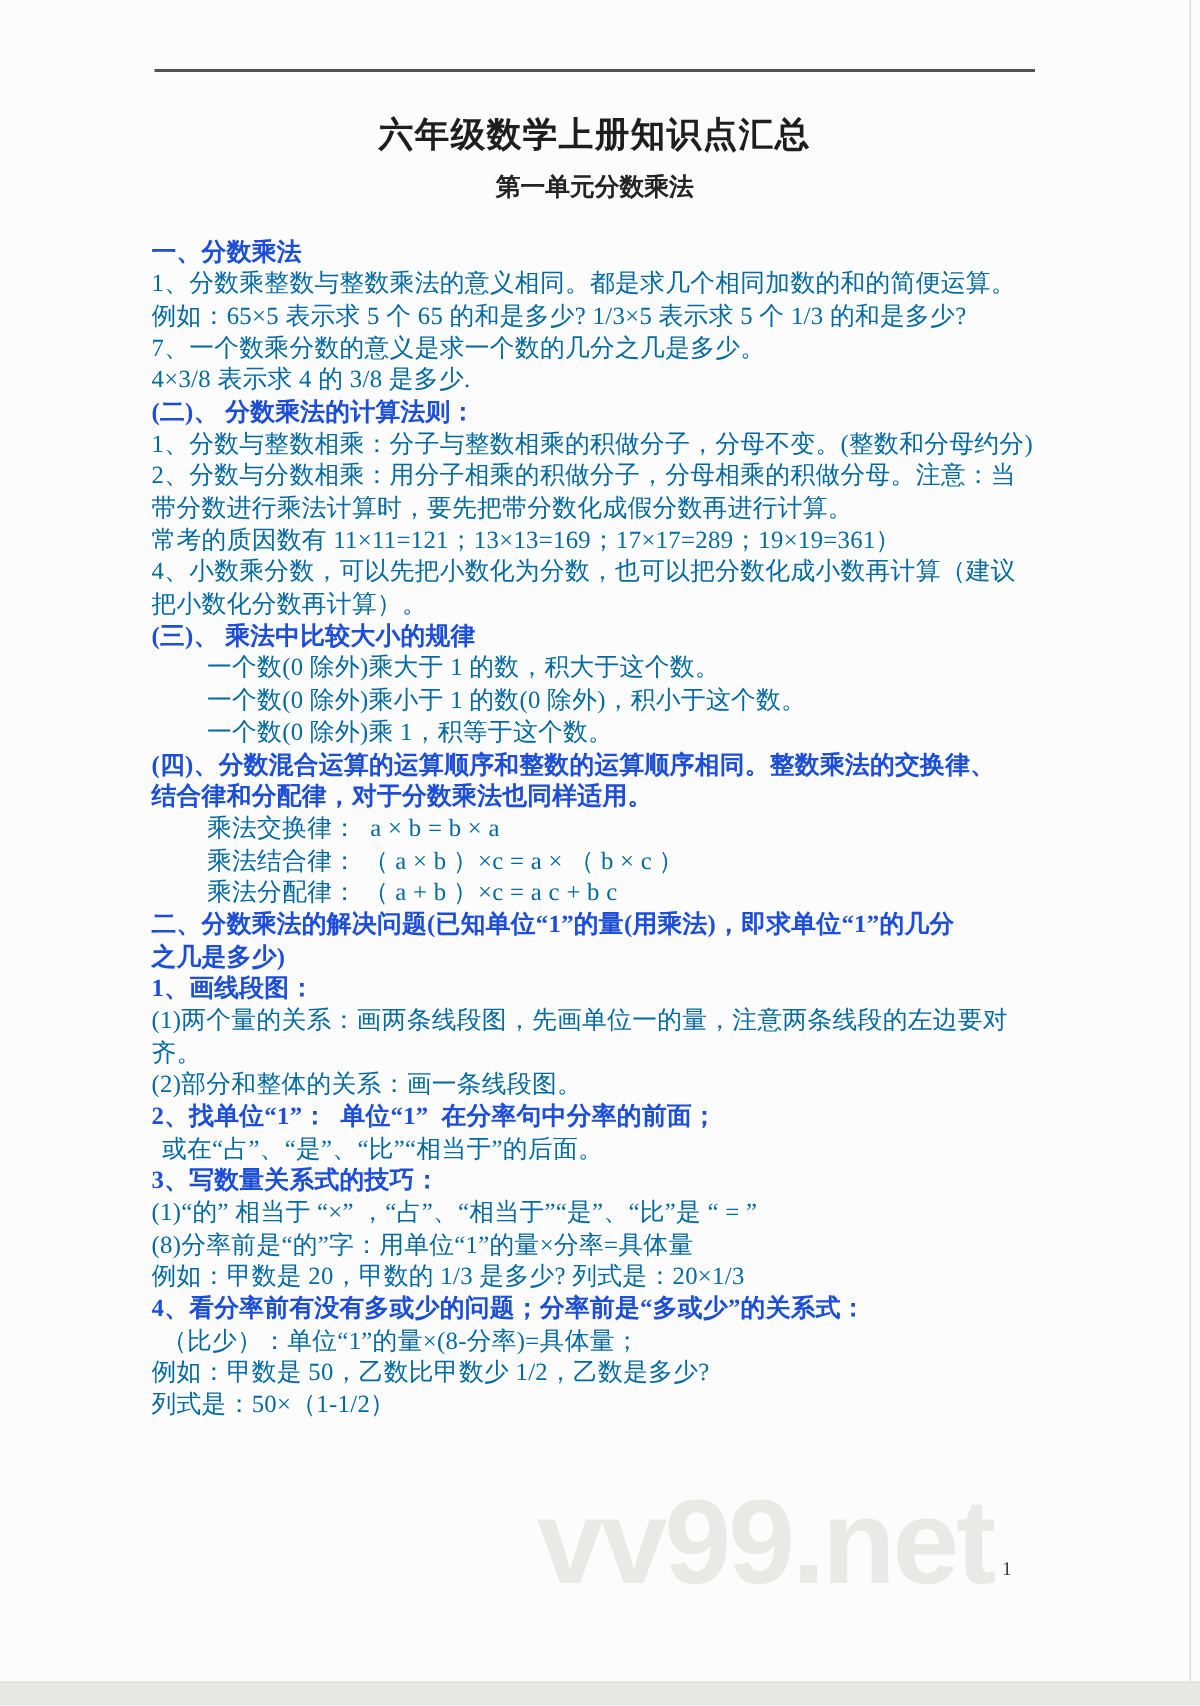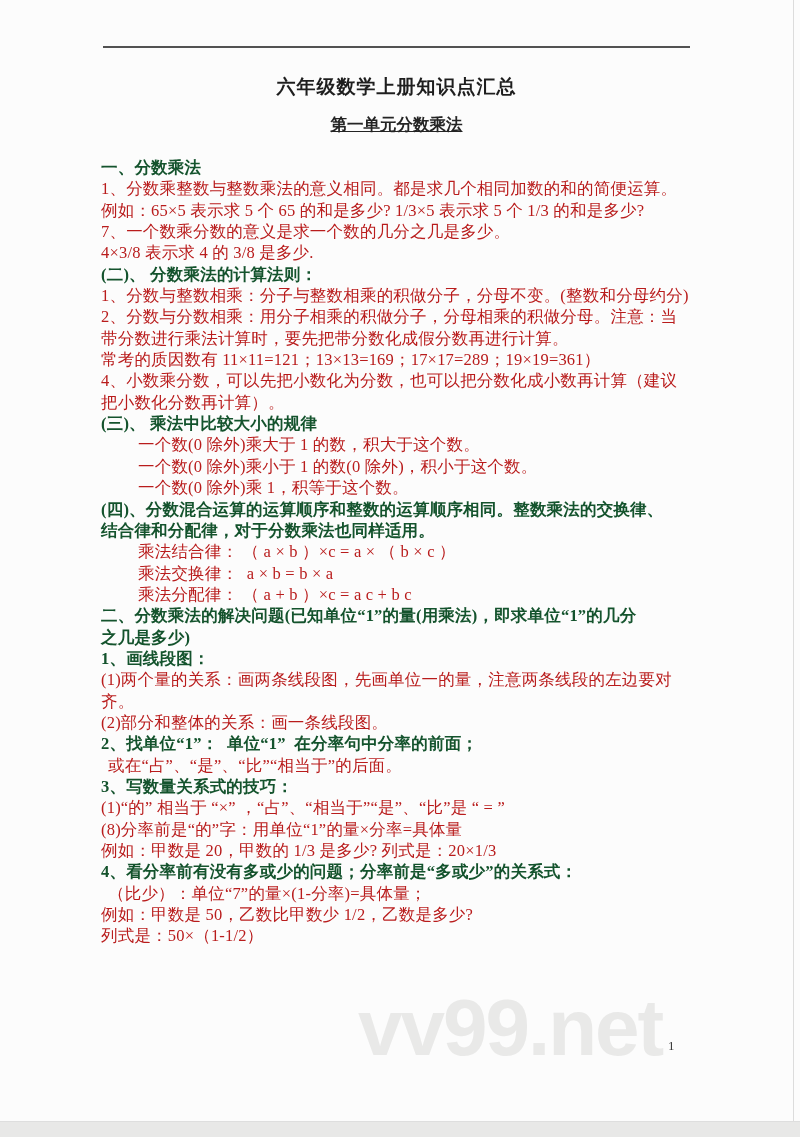--- a/index.html
+++ b/index.html
@@ -24,39 +24,39 @@
     height:15px;background:#e8e8e7;
     border-top:1px solid #dedede;
   }
   .top-rule{
     position:absolute;left:103px;top:46px;
     width:587px;height:2px;background:#525252;
   }
   .doc-title{
     position:absolute;left:103px;top:74px;width:587px;
     text-align:center;
-    font-size:19px;font-weight:bold;color:#1e1e1e;
+    font-size:23px;font-weight:bold;color:#1e1e1e;
     letter-spacing:1px;
   }
   .doc-subtitle{
     position:absolute;left:103px;top:114px;width:587px;
     text-align:center;
-    font-size:16.5px;font-weight:bold;color:#242424;text-decoration:underline;
+    font-size:16.5px;font-weight:bold;color:#242424;
   }
   .content{
     position:absolute;left:101px;top:157px;width:600px;
   }
   .line{
     font-size:16.5px;
     line-height:21.35px;
-    color:#b91c1c;
+    color:#0369a1;
     white-space:pre;
     letter-spacing:0.2px;
   }
-  .ln-heading{font-weight:bold;color:#14532d;}
+  .ln-heading{font-weight:bold;color:#1d4ed8;}
   .ln-indent{padding-left:37px;}
   .ln-indent-sm{padding-left:7px;}
   .watermark{
     position:absolute;left:358px;top:982px;
     font-family:"Liberation Sans","DejaVu Sans",sans-serif;
     font-weight:bold;
     font-size:80px;
     letter-spacing:-2px;
     color:#e9e9e8;
     white-space:nowrap;
@@ -88,37 +88,37 @@
       <div class="line ln-body">带分数进行乘法计算时，要先把带分数化成假分数再进行计算。</div>
       <div class="line ln-body">常考的质因数有 11×11=121；13×13=169；17×17=289；19×19=361）</div>
       <div class="line ln-body">4、小数乘分数，可以先把小数化为分数，也可以把分数化成小数再计算（建议</div>
       <div class="line ln-body">把小数化分数再计算）。</div>
       <div class="line ln-heading">(三)、 乘法中比较大小的规律</div>
       <div class="line ln-indent">一个数(0 除外)乘大于 1 的数，积大于这个数。</div>
       <div class="line ln-indent">一个数(0 除外)乘小于 1 的数(0 除外)，积小于这个数。</div>
       <div class="line ln-indent">一个数(0 除外)乘 1，积等于这个数。</div>
       <div class="line ln-heading">(四)、分数混合运算的运算顺序和整数的运算顺序相同。整数乘法的交换律、</div>
       <div class="line ln-heading">结合律和分配律，对于分数乘法也同样适用。</div>
+      <div class="line ln-indent">乘法交换律：  a × b = b × a</div>
       <div class="line ln-indent">乘法结合律： （ a × b ）×c = a × （ b × c ）</div>
-      <div class="line ln-indent">乘法交换律：  a × b = b × a</div>
       <div class="line ln-indent">乘法分配律： （ a + b ）×c = a c + b c</div>
       <div class="line ln-heading">二、分数乘法的解决问题(已知单位“1”的量(用乘法)，即求单位“1”的几分</div>
       <div class="line ln-heading">之几是多少)</div>
       <div class="line ln-heading">1、画线段图：</div>
       <div class="line ln-body">(1)两个量的关系：画两条线段图，先画单位一的量，注意两条线段的左边要对</div>
       <div class="line ln-body">齐。</div>
       <div class="line ln-body">(2)部分和整体的关系：画一条线段图。</div>
       <div class="line ln-heading">2、找单位“1”：  单位“1”  在分率句中分率的前面；</div>
       <div class="line ln-indent-sm">或在“占”、“是”、“比”“相当于”的后面。</div>
       <div class="line ln-heading">3、写数量关系式的技巧：</div>
       <div class="line ln-body">(1)“的” 相当于 “×” ，“占”、“相当于”“是”、“比”是 “ = ”</div>
       <div class="line ln-body">(8)分率前是“的”字：用单位“1”的量×分率=具体量</div>
       <div class="line ln-body">例如：甲数是 20，甲数的 1/3 是多少? 列式是：20×1/3</div>
       <div class="line ln-heading">4、看分率前有没有多或少的问题；分率前是“多或少”的关系式：</div>
-      <div class="line ln-indent-sm">（比少）：单位“7”的量×(1-分率)=具体量；</div>
+      <div class="line ln-indent-sm">（比少）：单位“1”的量×(8-分率)=具体量；</div>
       <div class="line ln-body">例如：甲数是 50，乙数比甲数少 1/2，乙数是多少?</div>
       <div class="line ln-body">列式是：50×（1-1/2）</div>
     </div>
 
   <div class="watermark">vv99.net</div>
 
   <div class="page-number">1</div>
 
   <div class="right-edge"></div>
   <div class="bottom-band"></div>

